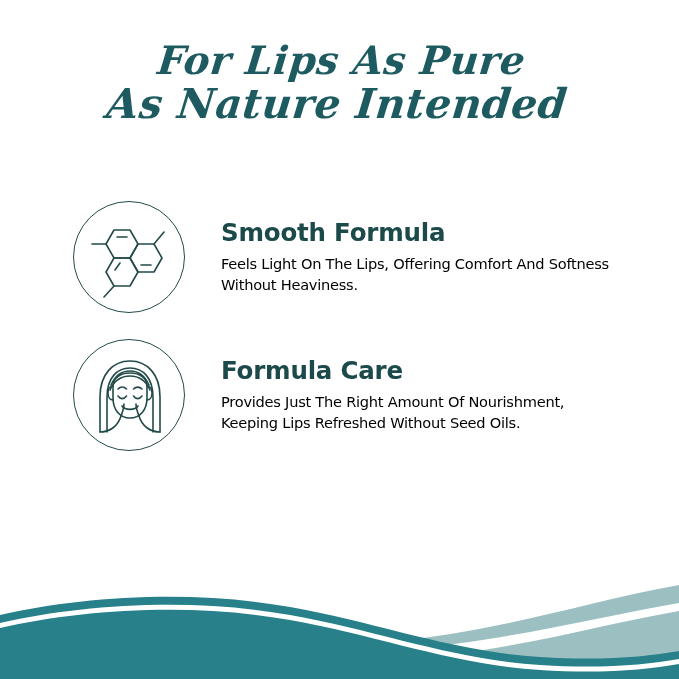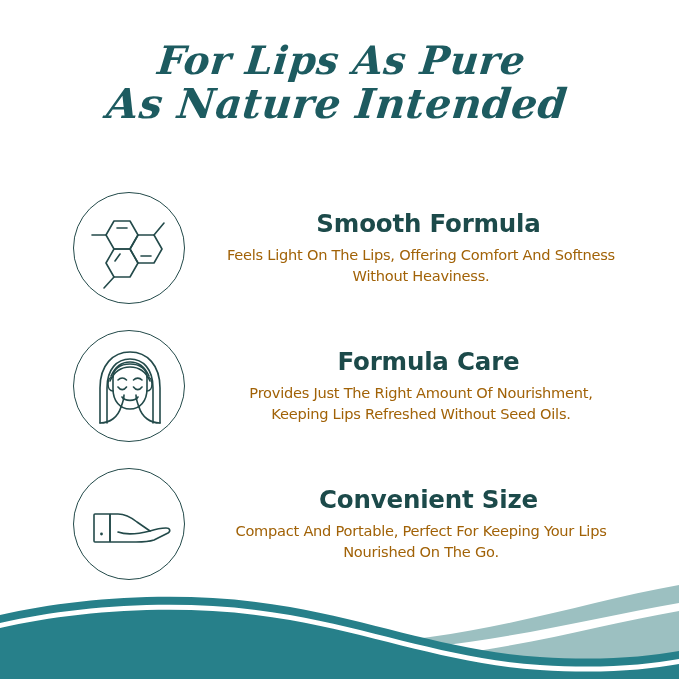--- a/index.html
+++ b/index.html
@@ -44,23 +44,22 @@
     display: block;
     white-space: nowrap;
   }
   .headline .hl-line.l1 { font-size: 39px; }
   .headline .hl-line.l2 { font-size: 41px; }
 
   
   .features {
     position: absolute;
     left: 0;
-    top: 192px;
-    width: 679px;
-    text-align: center;
+    top: 201px;
+    width: 679px;
   }
   .feature {
     position: relative;
     height: 138px;
   }
   .icon-circle {
     position: absolute;
     left: 73px;
     top: 0;
     width: 112px;
@@ -88,21 +87,21 @@
     color: #1c4a4a;
     font-family: "DejaVu Sans", sans-serif;
     font-weight: bold;
     font-size: 24.5px;
     line-height: 28px;
     letter-spacing: -0.2px;
     margin: 0 0 6px 0;
     white-space: nowrap;
   }
   .feature-desc {
-    color: #a16207;
+    color: #000000;
     font-family: "DejaVu Sans", sans-serif;
     font-weight: normal;
     font-size: 14.6px;
     line-height: 21px;
     letter-spacing: -0.25px;
     margin: 0;
     max-width: 400px;
   }
 
   
@@ -189,40 +188,20 @@
             <path d="M48 66 C51 70.5 61 70.5 64 66"></path>
           </g>
         </svg>
       </div>
       <div class="feature-text">
         <p class="feature-title">Formula Care</p>
         <p class="feature-desc">Provides Just The Right Amount Of Nourishment, Keeping Lips Refreshed Without Seed Oils.</p>
       </div>
     </div>
 
-    <div class="feature">
-      <div class="icon-circle">
-        <svg viewBox="0 0 112 112" xmlns="http://www.w3.org/2000/svg">
-          <g fill="none" stroke="#234a4a" stroke-width="1.6" stroke-linecap="round" stroke-linejoin="round">
-
-            <rect x="20" y="45" width="16" height="28" rx="1"></rect>
-
-            <path d="M36 45 L44 45 C52 45 58 49 63 53 L76 62 C82 60 88 59 92 59 C96 59 97 62 94 64 L80 71 C74 73 68 73 62 73 L36 73 Z"></path>
-
-            <path d="M44 63 C52 66 64 65 76 62"></path>
-
-            <circle cx="27.5" cy="65" r="1.4" fill="#234a4a" stroke="none"></circle>
-          </g>
-        </svg>
-      </div>
-      <div class="feature-text">
-        <p class="feature-title">Convenient Size</p>
-        <p class="feature-desc">Compact And Portable, Perfect For Keeping Your Lips Nourished On The Go.</p>
-      </div>
-    </div>
 
   </div>
 
   <div class="wave">
     <svg viewBox="0 0 679 110" preserveAspectRatio="none" xmlns="http://www.w3.org/2000/svg">
 
       <path d="M679,16 C600,30 520,56 430,68 C370,76 320,76 280,72 L280,110 L679,110 Z" fill="#9cc0c1"></path>
 
       <path d="M679,34 C600,48 520,68 430,78 C370,84 320,84 280,80 L280,92 C330,96 390,94 450,86 C540,74 610,54 679,42 Z" fill="#ffffff"></path>
 

